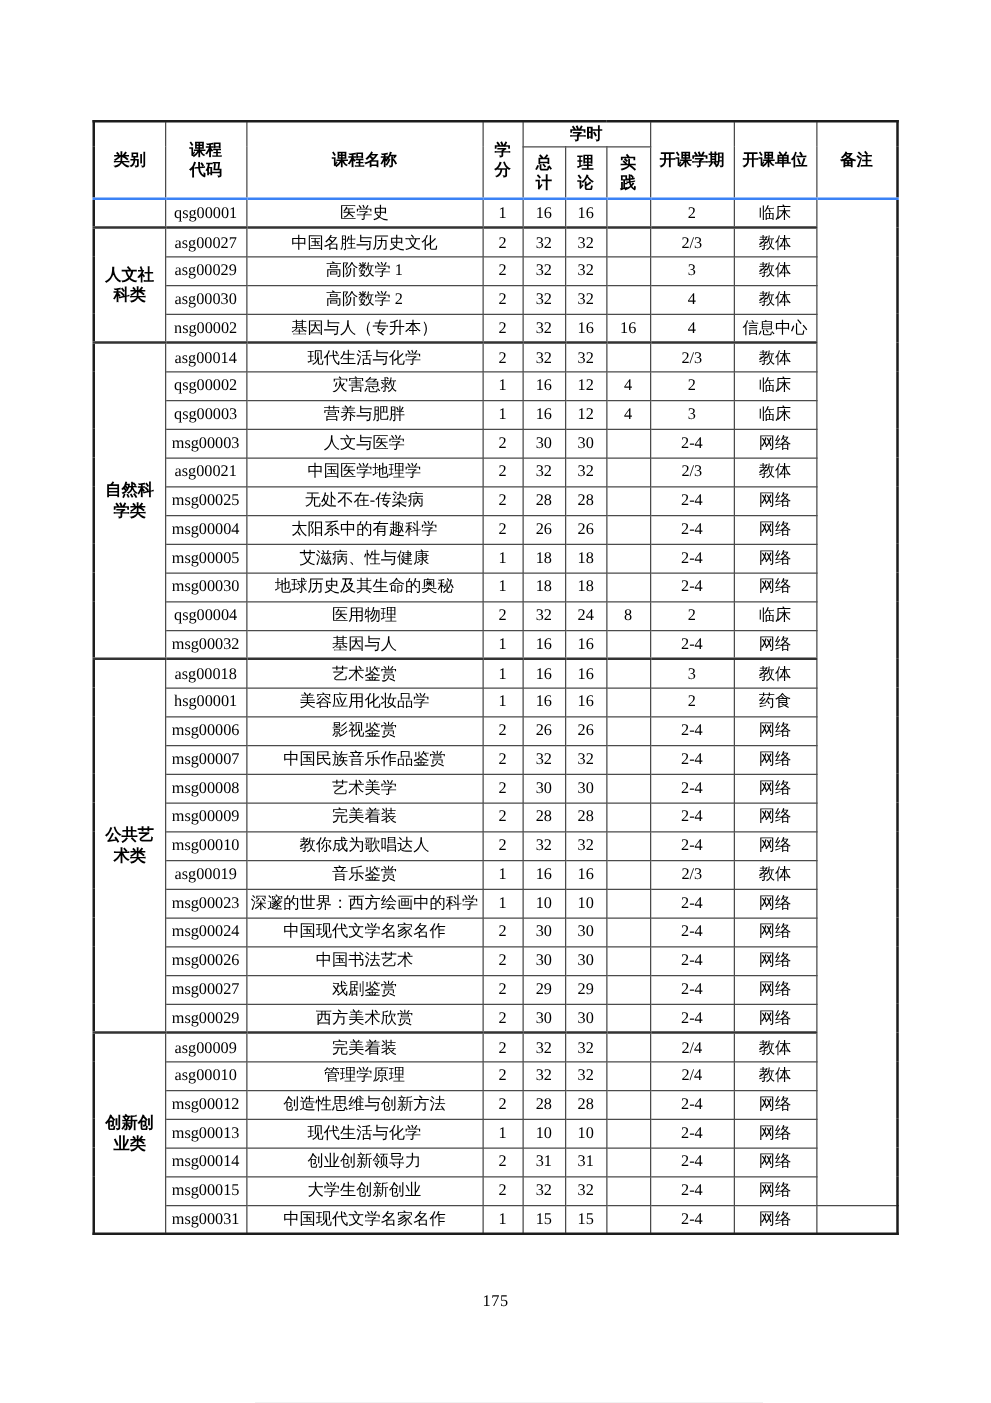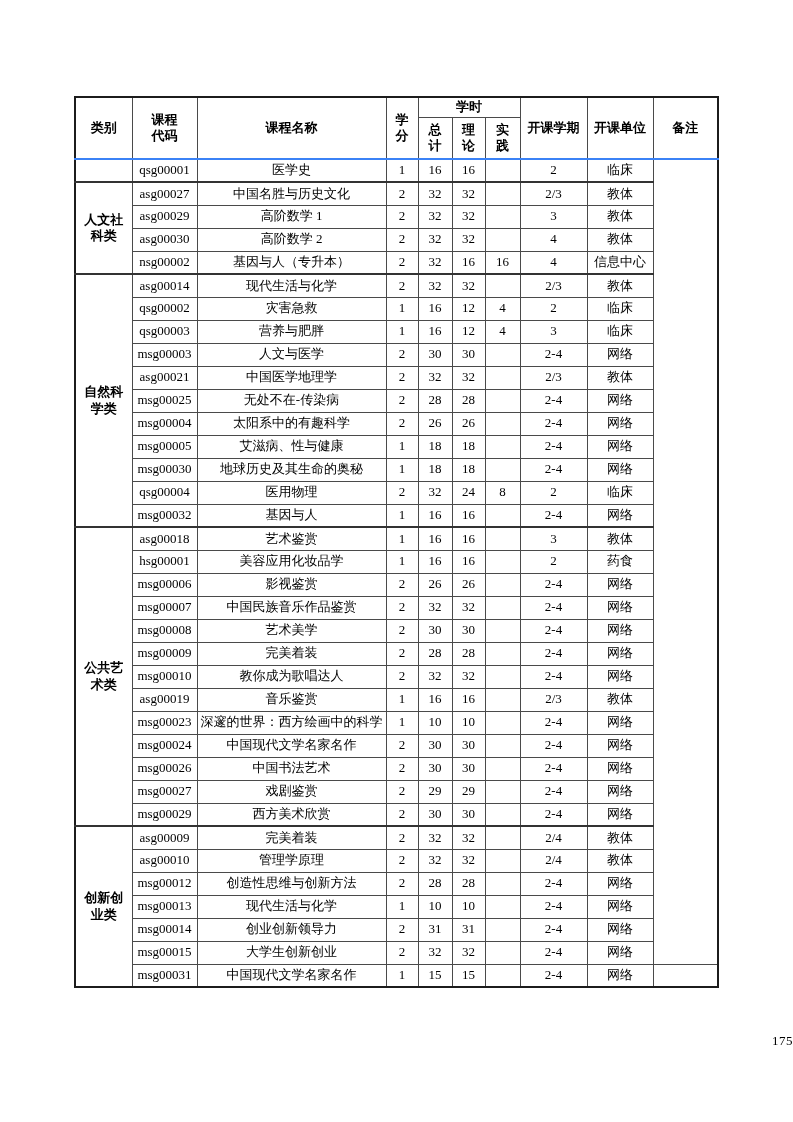--- a/index.html
+++ b/index.html
@@ -43,21 +43,21 @@
   .cat { white-space: pre-line; line-height: 1.5; font-weight: bold; }
   
   .course-table tbody tr:first-child td { border-top: 2px solid #3b82f6; }
   
   .course-table tbody tr.section-start td { border-top: 2px solid #333333; }
   .page-number {
     position: absolute;
     top: 1033px;
     left: 0;
     right: 0;
-    text-align: right;
+    text-align: center;
     font-size: 13px;
     letter-spacing: 0.5px;
   }
 </style>
 </head>
 <body>
 
 <div class="page">
   <table class="course-table">
     <colgroup>

